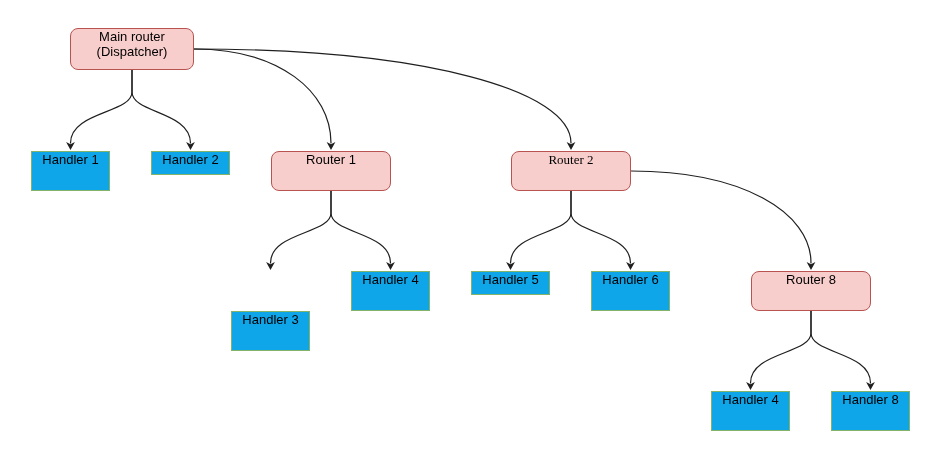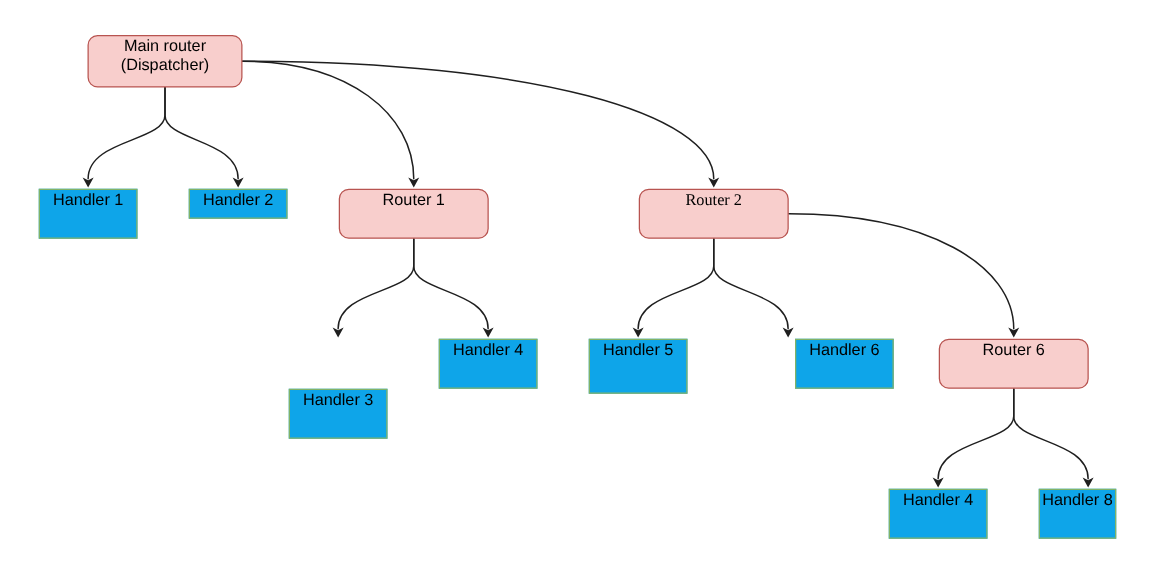--- a/index.html
+++ b/index.html
@@ -111,20 +111,20 @@
 
   <div id="node-layer">
       <div class="node node-router" style="left: 70px; top: 28px; width: 124px; height: 42px;"><span>Main router
 (Dispatcher)</span></div>
       <div class="node node-handler" style="left: 31px; top: 151px; width: 79px; height: 40px;"><span>Handler 1</span></div>
       <div class="node node-handler" style="left: 151px; top: 151px; width: 79px; height: 24px;"><span>Handler 2</span></div>
       <div class="node node-router" style="left: 271px; top: 151px; width: 120px; height: 40px;"><span>Router 1</span></div>
       <div class="node node-router" style="left: 511px; top: 151px; width: 120px; height: 40px; font-family: Liberation Serif, serif;"><span>Router 2</span></div>
       <div class="node node-handler" style="left: 231px; top: 271px; width: 79px; height: 40px; margin-top: 40px;"><span>Handler 3</span></div>
       <div class="node node-handler" style="left: 351px; top: 271px; width: 79px; height: 40px;"><span>Handler 4</span></div>
-      <div class="node node-handler" style="left: 471px; top: 271px; width: 79px; height: 44px;"><span>Handler 5</span></div>
-      <div class="node node-handler" style="left: 591px; top: 271px; width: 79px; height: 40px; margin-left: 45px;"><span>Handler 6</span></div>
-      <div class="node node-router" style="left: 751px; top: 271px; width: 120px; height: 40px;"><span>Router 6</span></div>
+      <div class="node node-handler" style="left: 471px; top: 271px; width: 79px; height: 24px;"><span>Handler 5</span></div>
+      <div class="node node-handler" style="left: 591px; top: 271px; width: 79px; height: 40px;"><span>Handler 6</span></div>
+      <div class="node node-router" style="left: 751px; top: 271px; width: 120px; height: 40px;"><span>Router 8</span></div>
       <div class="node node-handler" style="left: 711px; top: 391px; width: 79px; height: 40px;"><span>Handler 4</span></div>
-      <div class="node node-handler" style="left: 831px; top: 391px; width: 62px; height: 40px;"><span>Handler 8</span></div>
+      <div class="node node-handler" style="left: 831px; top: 391px; width: 79px; height: 40px;"><span>Handler 8</span></div>
     </div>
 
 </div>
 
 </body></html>

